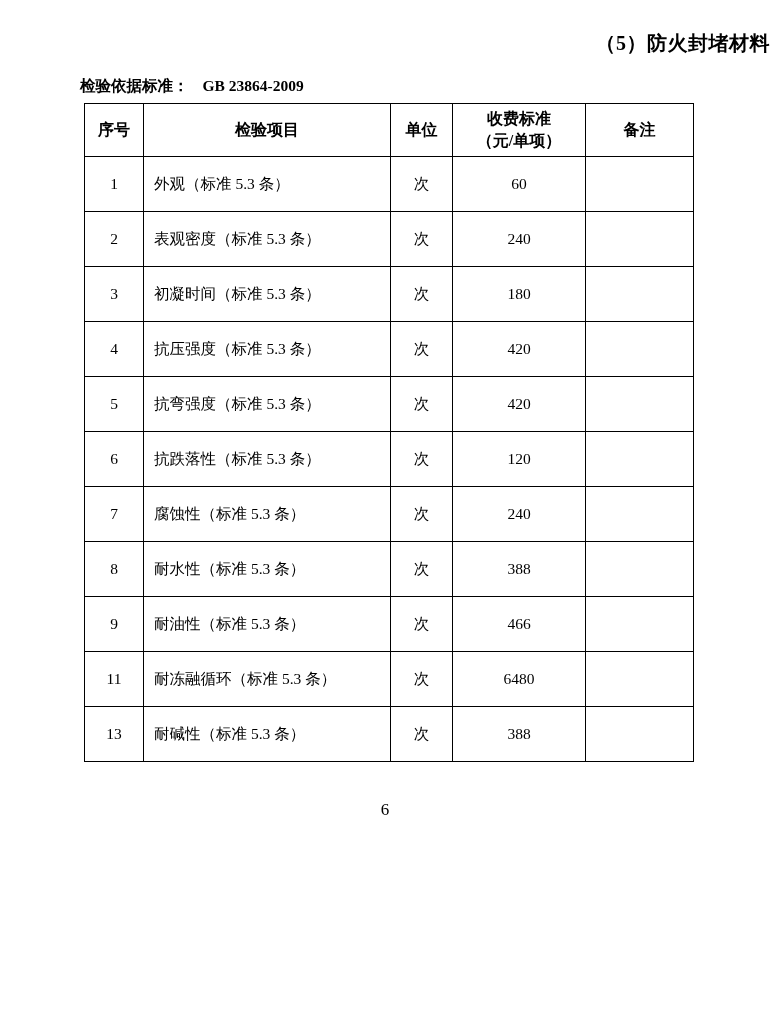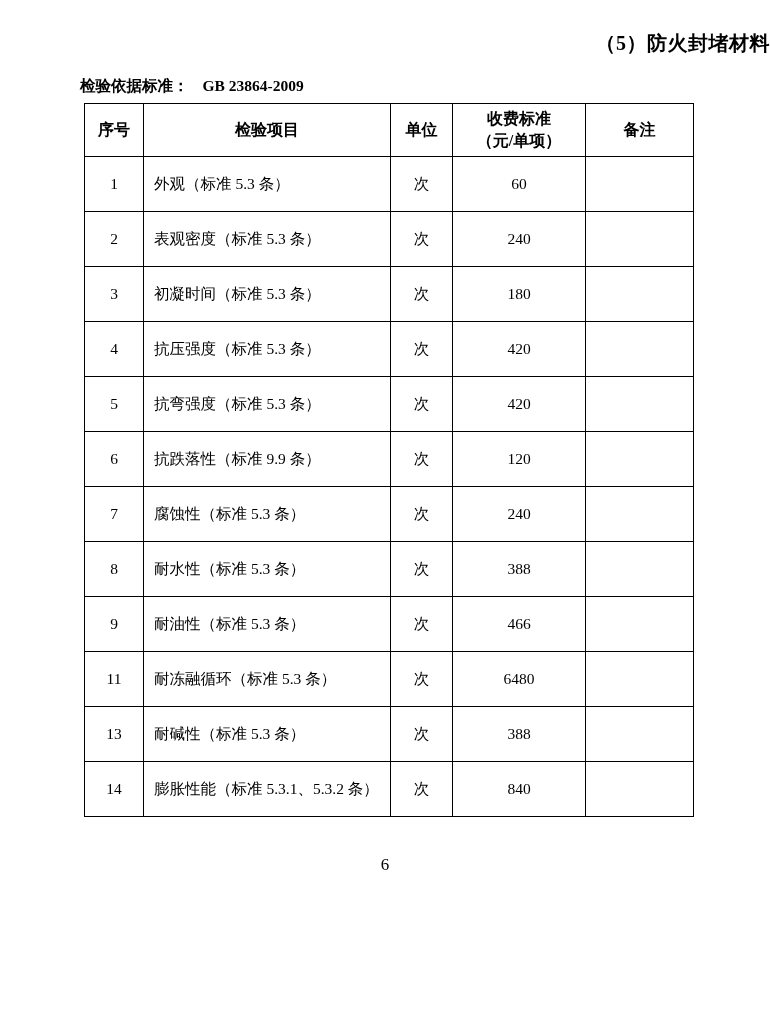--- a/index.html
+++ b/index.html
@@ -129,21 +129,21 @@
   </tr>
       <tr>
     <td class="c-no">5</td>
     <td class="c-item">抗弯强度（标准 5.3 条）</td>
     <td class="c-unit">次</td>
     <td class="c-fee">420</td>
     <td class="c-note"></td>
   </tr>
       <tr>
     <td class="c-no">6</td>
-    <td class="c-item">抗跌落性（标准 9.9 条）</td>
+    <td class="c-item">抗跌落性（标准 5.3 条）</td>
     <td class="c-unit">次</td>
     <td class="c-fee">120</td>
     <td class="c-note"></td>
   </tr>
       <tr>
     <td class="c-no">7</td>
     <td class="c-item">腐蚀性（标准 5.3 条）</td>
     <td class="c-unit">次</td>
     <td class="c-fee">240</td>
     <td class="c-note"></td>
@@ -169,23 +169,16 @@
     <td class="c-fee">6480</td>
     <td class="c-note"></td>
   </tr>
       <tr>
     <td class="c-no">13</td>
     <td class="c-item">耐碱性（标准 5.3 条）</td>
     <td class="c-unit">次</td>
     <td class="c-fee">388</td>
     <td class="c-note"></td>
   </tr>
-      <tr>
-    <td class="c-no">14</td>
-    <td class="c-item">膨胀性能（标准 5.3.1、5.3.2 条）</td>
-    <td class="c-unit">次</td>
-    <td class="c-fee">840</td>
-    <td class="c-note"></td>
-  </tr>
     </tbody>
 </table>
 
 <div class="page-number">6</div>
 
 </body></html>

